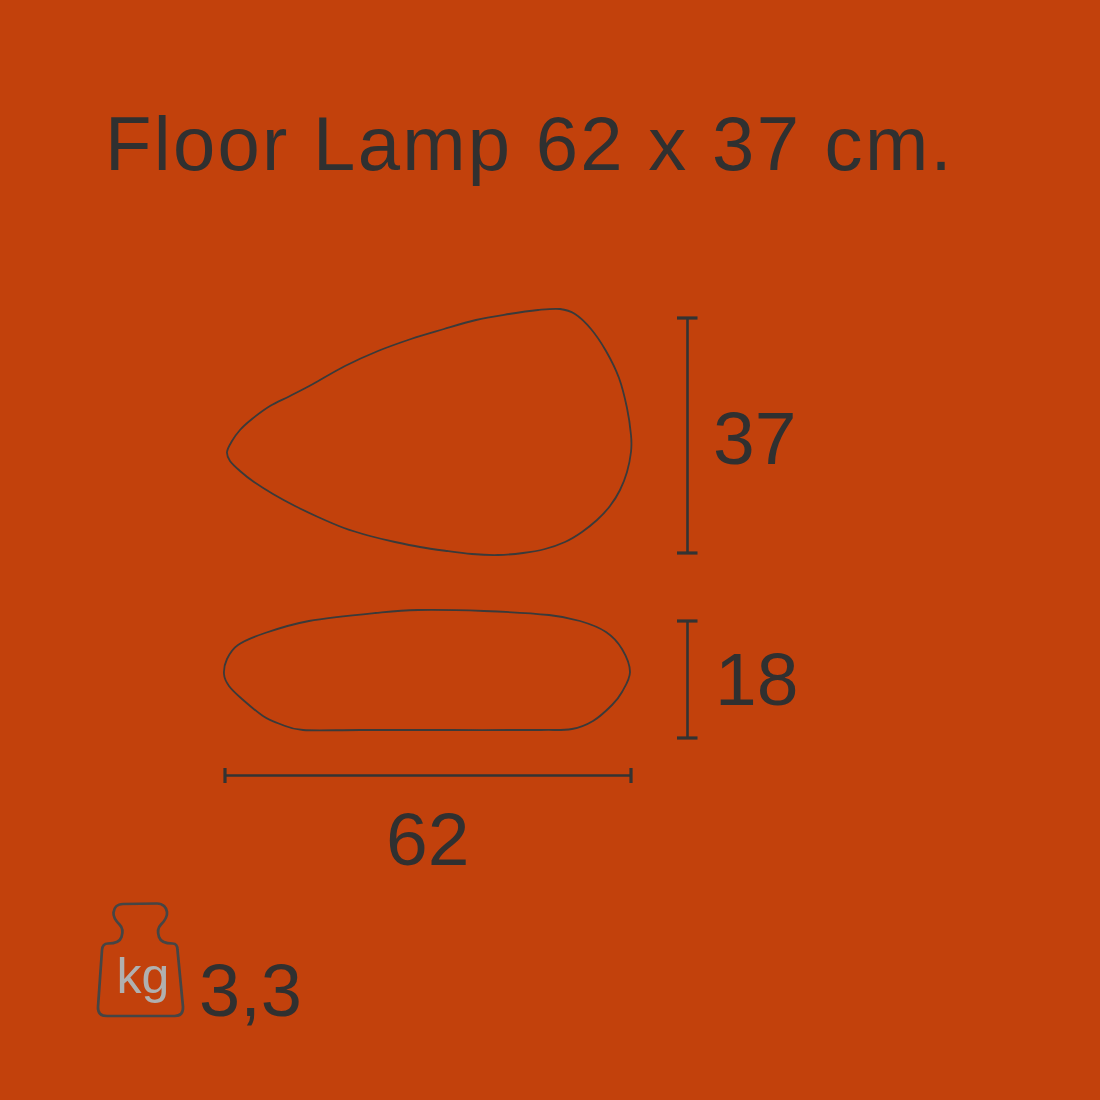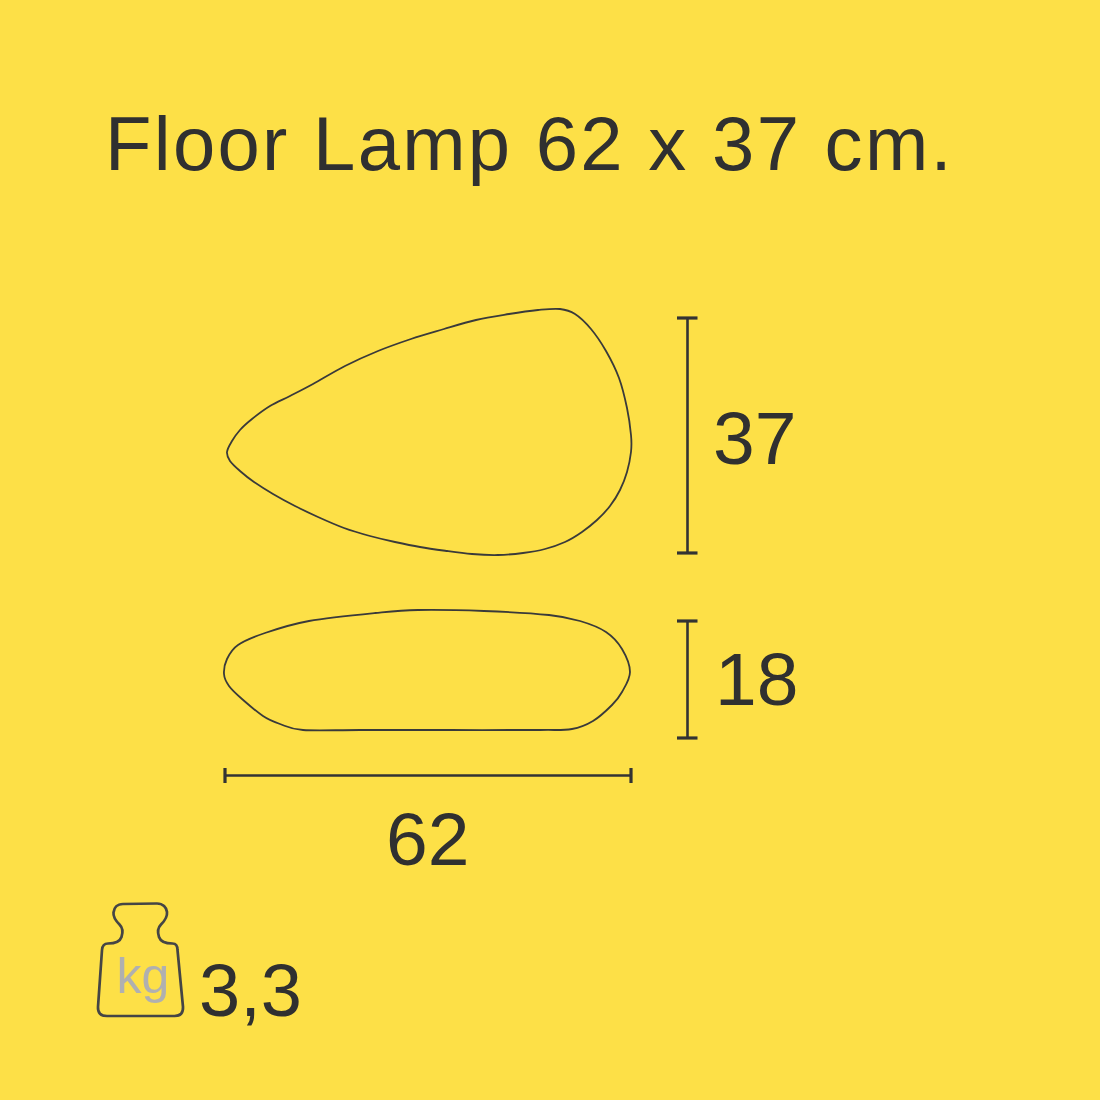--- a/index.html
+++ b/index.html
@@ -1,16 +1,16 @@
 <!DOCTYPE html>
 <html><head>
 <meta charset="utf-8">
 <style>
   html,body{margin:0;padding:0;background:#ffffff;}
-  .page{width:1100px;height:1100px;position:relative;background:#fde047;overflow:hidden;}
+  .page{width:1100px;height:1100px;position:relative;background:#c2410c;overflow:hidden;}
   svg{display:block;}
   text{font-family:"Liberation Sans", sans-serif;fill:#303030;}
 </style>
 </head>
 <body>
 
 <div class="page">
 <svg width="1100" height="1100" viewBox="0 0 1100 1100" xmlns="http://www.w3.org/2000/svg">
 
   <text x="105" y="170" font-size="76" letter-spacing="2.3">Floor Lamp 62 x 37 cm.</text>

